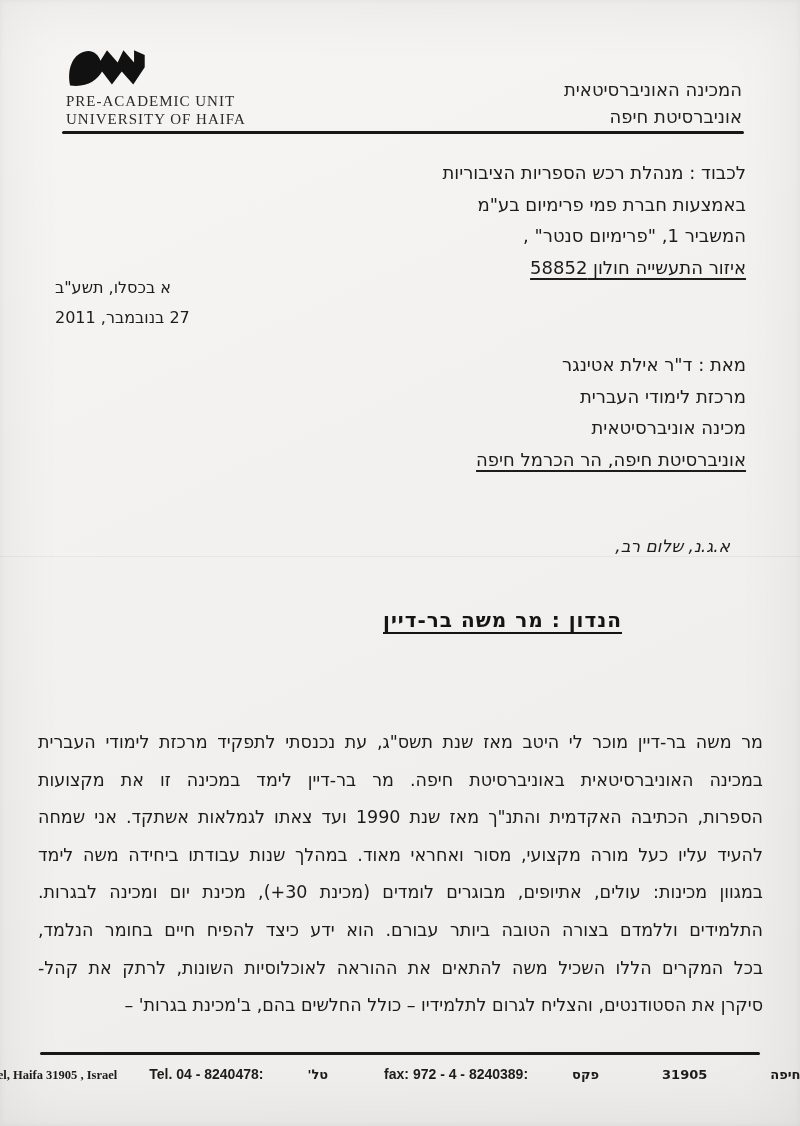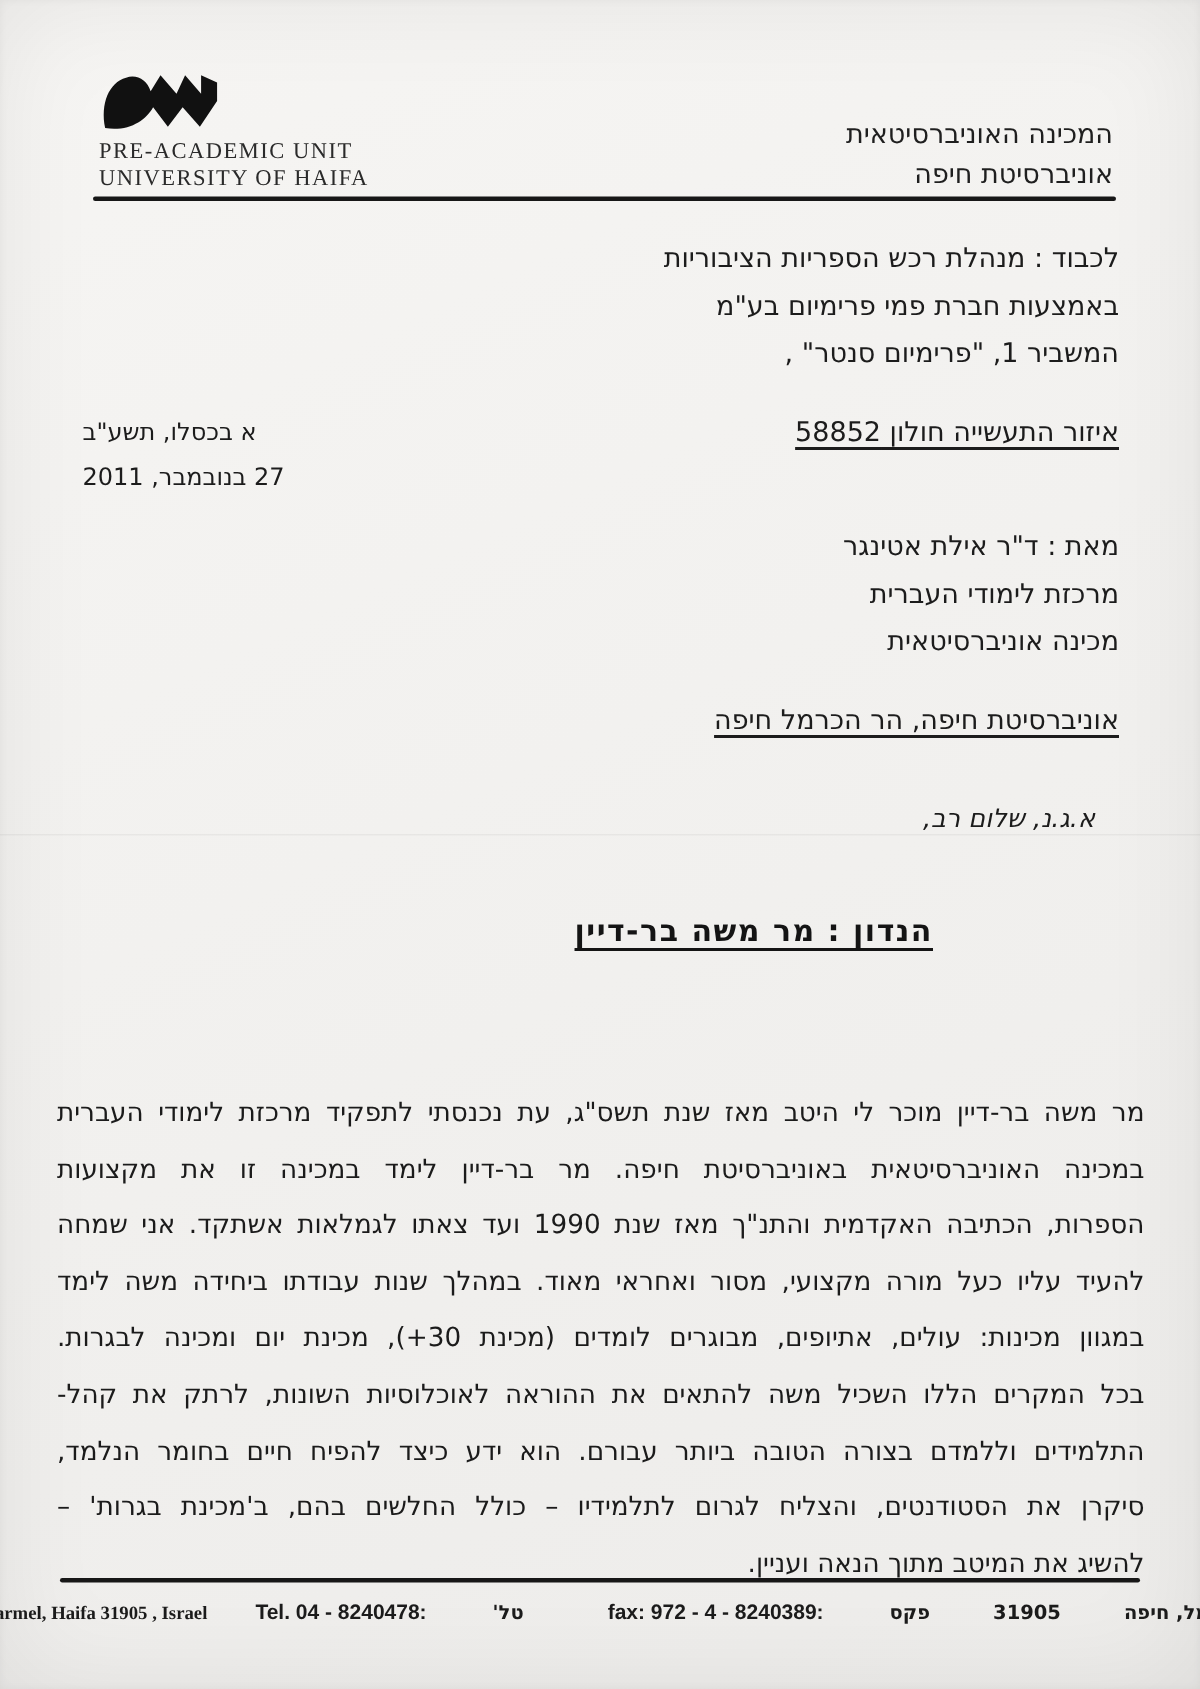--- a/index.html
+++ b/index.html
@@ -39,21 +39,21 @@
   .date-block{
     position:absolute;left:55px;top:273px;
     direction:rtl;text-align:left;
     font-size:16px;line-height:30px;color:#1c1c1c;
   }
   .sender{
     position:absolute;right:54px;top:349px;
     direction:rtl;text-align:right;
     font-size:18px;line-height:31.5px;color:#1c1c1c;
   }
-  .u{ text-decoration:underline; text-underline-offset:4px; text-decoration-thickness:1.5px;margin-top:21px; }
+  .u{ text-decoration:underline; text-underline-offset:4px; text-decoration-thickness:1.5px; }
 
   .greeting{
     position:absolute;right:70px;top:536px;
     direction:rtl;font-size:17px;color:#1c1c1c;font-style:italic;
   }
   .subject{
     position:absolute;right:178px;top:608px;
     direction:rtl;
     font-size:20px;font-weight:bold;letter-spacing:1px;color:#141414;
     text-decoration:underline;text-underline-offset:5px;text-decoration-thickness:2px;margin-left:44px;
@@ -74,21 +74,21 @@
     position:absolute;left:0;right:0;top:1066px;
     display:flex;justify-content:center;align-items:baseline;
     white-space:nowrap;color:#1b1b1b;gap:32px;
   }
   .footer-row .seg{display:inline-block;}
   .f-en{font-family:"Liberation Serif",serif;font-weight:bold;font-size:12.5px;}
   .f-tel{font-family:"Liberation Sans",sans-serif;font-weight:bold;font-size:14px;}
   .f-he{direction:rtl;font-weight:bold;font-size:13px;}
   .gap-s{margin-left:12px;}
   .gap-m{margin-left:24px;}
-  .gap-l{margin-left:10px;}
+  .gap-l{margin-left:31px;}
 </style>
 </head>
 <body>
 
 <div class="sheet">
 
   <div class="crease" style="top:556px;"></div>
 
   <div class="logo">
     <svg viewBox="0 0 100 52" aria-hidden="true">
@@ -126,24 +126,23 @@
 
   <div class="greeting">א.ג.נ, שלום רב,</div>
   <div class="subject">הנדון : מר משה בר-דיין</div>
 
   <div class="body-text">
     <div class="body-line">מר משה בר-דיין מוכר לי היטב מאז שנת תשס"ג, עת נכנסתי לתפקיד מרכזת לימודי העברית</div>
     <div class="body-line">במכינה האוניברסיטאית באוניברסיטת חיפה. מר בר-דיין לימד במכינה זו את מקצועות</div>
     <div class="body-line">הספרות, הכתיבה האקדמית והתנ"ך מאז שנת 1990 ועד צאתו לגמלאות אשתקד. אני שמחה</div>
     <div class="body-line">להעיד עליו כעל מורה מקצועי, מסור ואחראי מאוד. במהלך שנות עבודתו ביחידה משה לימד</div>
     <div class="body-line">במגוון מכינות: עולים, אתיופים, מבוגרים לומדים (מכינת 30+), מכינת יום ומכינה לבגרות.</div>
+    <div class="body-line">התלמידים וללמדם בצורה הטובה ביותר עבורם. הוא ידע כיצד להפיח חיים בחומר הנלמד,</div>
     <div class="body-line">בכל המקרים הללו השכיל משה להתאים את ההוראה לאוכלוסיות השונות, לרתק את קהל-</div>
-    <div class="body-line">התלמידים וללמדם בצורה הטובה ביותר עבורם. הוא ידע כיצד להפיח חיים בחומר הנלמד,</div>
     <div class="body-line">סיקרן את הסטודנטים, והצליח לגרום לתלמידיו – כולל החלשים בהם, ב'מכינת בגרות' –</div>
-    <div class="body-line">להשיג את המיטב מתוך הנאה ועניין.</div>
   </div>
 
   <div class="rule-bottom"></div>
   <div class="footer-row">
     <span class="seg f-en">Mount Carmel,  Haifa  31905 , Israel</span>
     <span class="seg f-tel">Tel. 04 - 8240478:</span>
     <span class="seg f-he gap-s">טל'</span>
     <span class="seg f-tel gap-m">fax: 972 - 4 - 8240389:</span>
     <span class="seg f-he gap-s">פקס</span>
     <span class="seg f-he gap-l">31905</span>

